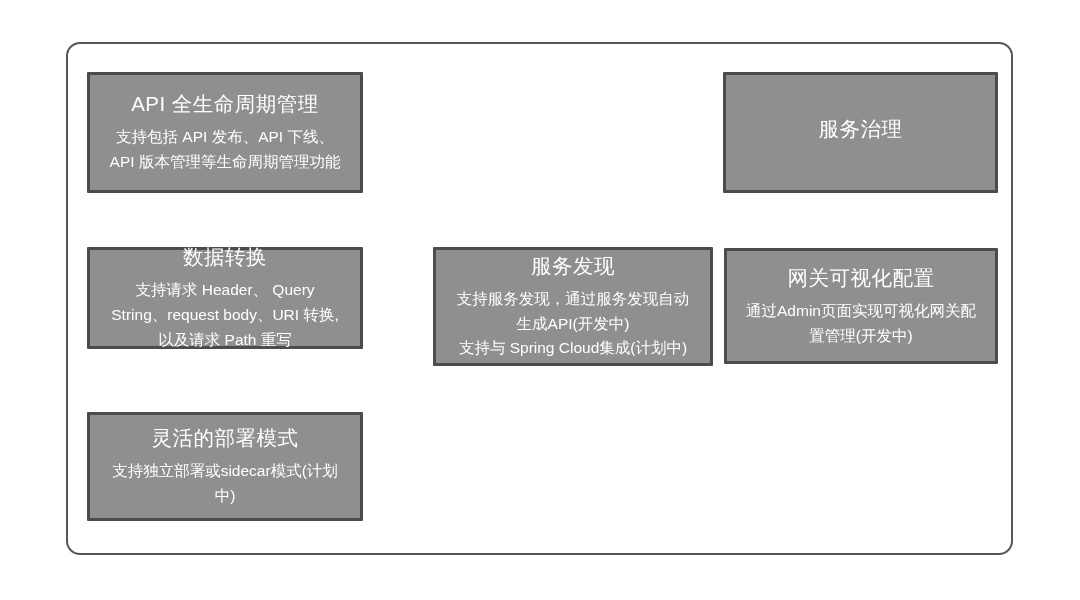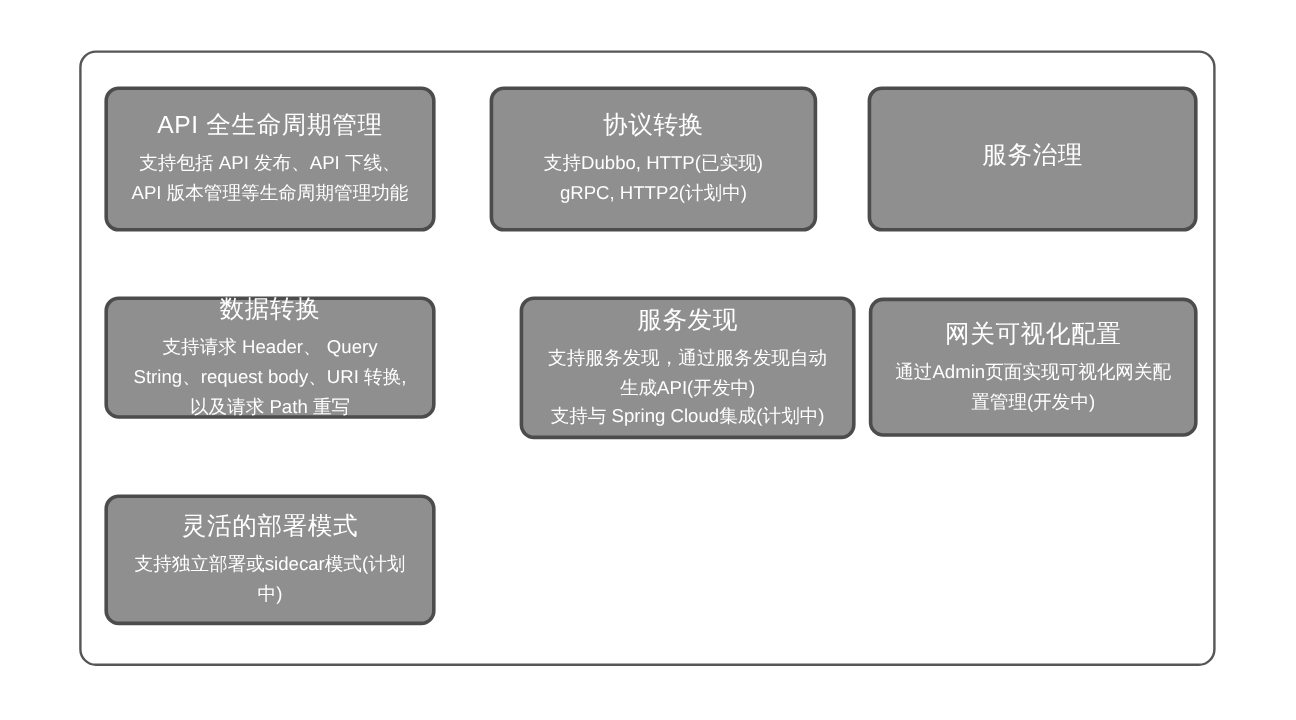--- a/index.html
+++ b/index.html
@@ -26,21 +26,21 @@
     width: 947px;
     height: 513px;
     border: 2.5px solid var(--frame-border);
     border-radius: 14px;
     background: var(--page-bg);
   }
   .card {
     position: absolute;
     background: var(--card-bg);
     border: 3px solid var(--card-border);
-    border-radius: 12px;
+    border-radius: 1px;
     color: var(--card-text);
     display: flex;
     flex-direction: column;
     justify-content: center;
     align-items: center;
     text-align: center;
     padding: 8px 16px;
   }
   .card-title {
     font-size: 20.5px;
@@ -66,25 +66,20 @@
 </head>
 <body>
 
 <div class="frame">
 
   <div class="card c1">
     <div class="card-title">API 全生命周期管理</div>
     <div class="card-line">支持包括 API 发布、API 下线、API 版本管理等生命周期管理功能</div>
   </div>
 
-  <div class="card c2">
-    <div class="card-title">协议转换</div>
-    <div class="card-line">支持Dubbo, HTTP(已实现)</div>
-    <div class="card-line">gRPC, HTTP2(计划中)</div>
-  </div>
 
   <div class="card c3">
     <div class="card-title">服务治理</div>
   </div>
 
   <div class="card c4">
     <div class="card-title">数据转换</div>
     <div class="card-line">支持请求 Header、 Query String、request body、URI 转换, 以及请求 Path 重写</div>
   </div>
 

